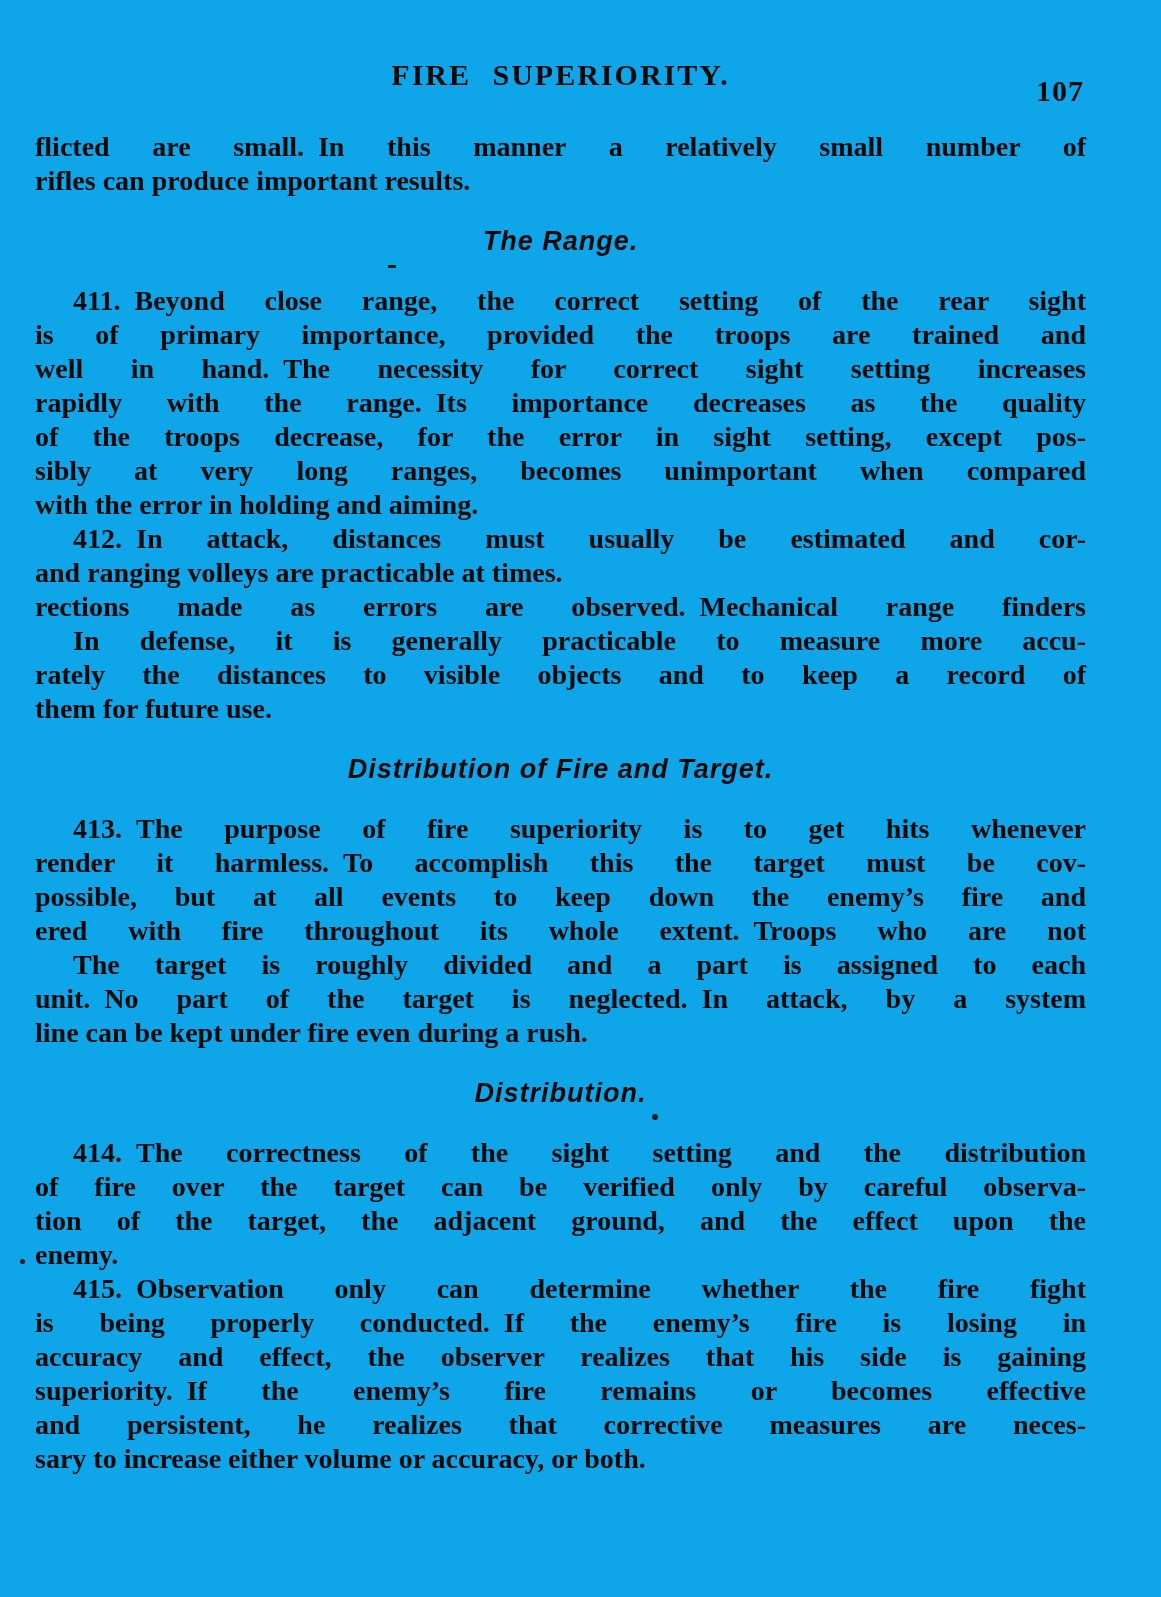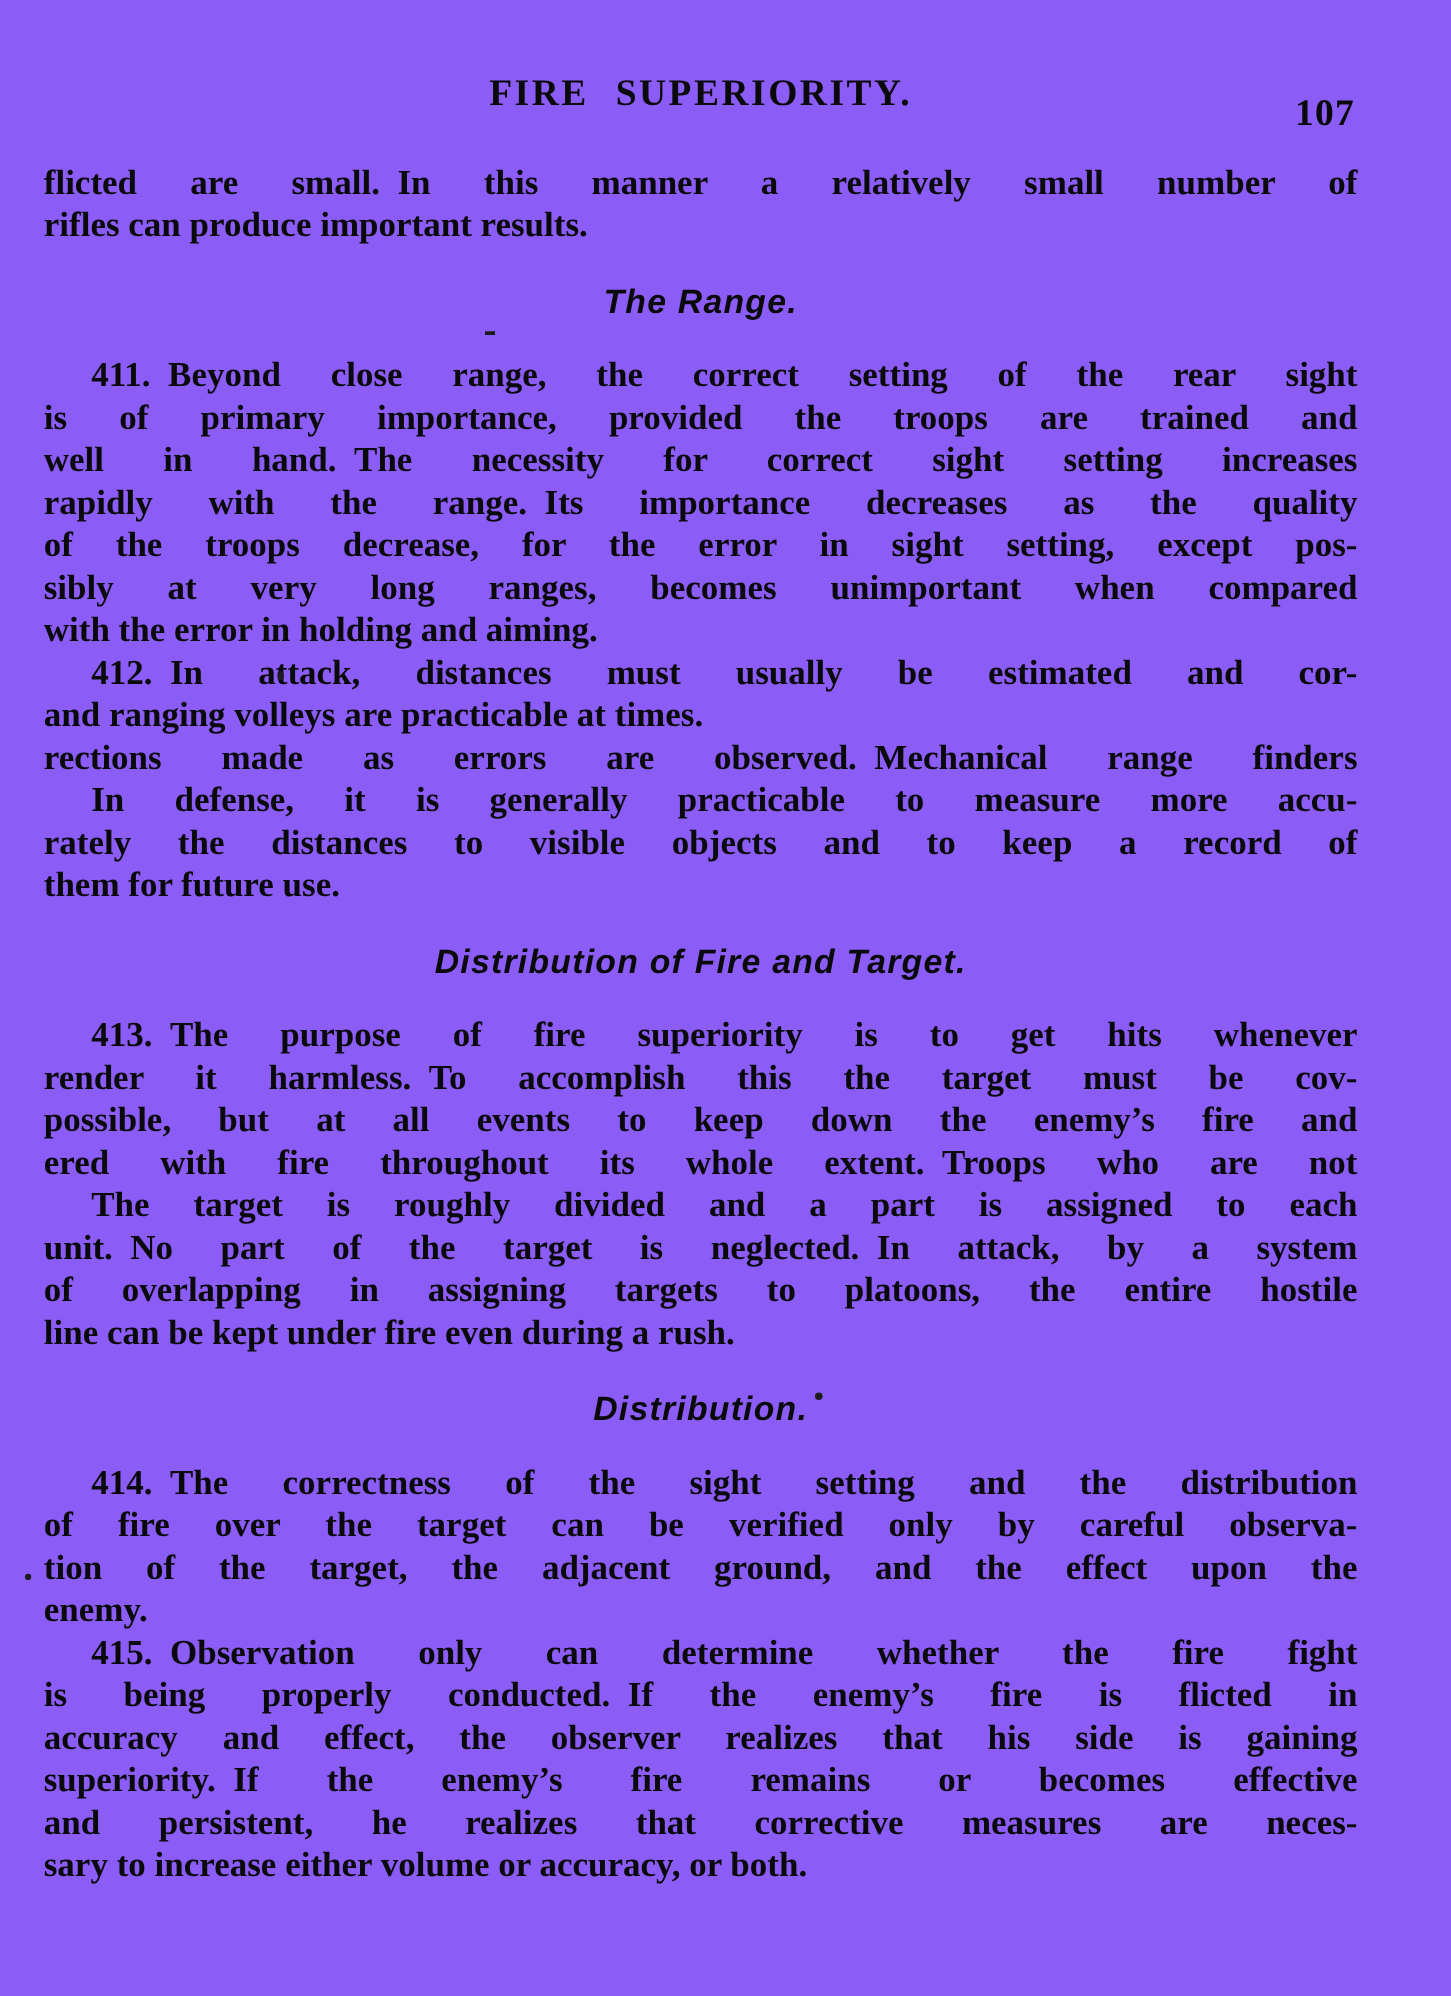--- a/index.html
+++ b/index.html
@@ -4,21 +4,21 @@
 <style>
   html, body {
     margin: 0;
     padding: 0;
     background: #ffffff;
   }
   .page {
     position: relative;
     width: 1161px;
     height: 1597px;
-    background: #8b5cf6;
+    background: #0ea5e9;
     overflow: hidden;
     color: #0a0a0a;
     font-family: "Liberation Serif", "DejaVu Serif", serif;
   }
   .content {
     position: absolute;
     left: 35px;
     top: 58px;
     width: 1051px;
   }
@@ -119,33 +119,32 @@
         <div class="section-heading">Distribution of Fire and Target.</div>
         <div class="para">
           <div class="line indent">413. The purpose of fire superiority is to get hits whenever</div>
           <div class="line">render it harmless. To accomplish this the target must be cov-</div>
           <div class="line">possible, but at all events to keep down the enemy’s fire and</div>
           <div class="line">ered with fire throughout its whole extent. Troops who are not</div>
         </div>
         <div class="para">
           <div class="line indent">The target is roughly divided and a part is assigned to each</div>
           <div class="line">unit. No part of the target is neglected. In attack, by a system</div>
-          <div class="line">of overlapping in assigning targets to platoons, the entire hostile</div>
           <div class="line last">line can be kept under fire even during a rush.</div>
         </div>
         <div class="section-heading">Distribution.</div>
         <div class="para">
           <div class="line indent">414. The correctness of the sight setting and the distribution</div>
           <div class="line">of fire over the target can be verified only by careful observa-</div>
           <div class="line">tion of the target, the adjacent ground, and the effect upon the</div>
           <div class="line last">enemy.</div>
         </div>
         <div class="para">
           <div class="line indent">415. Observation only can determine whether the fire fight</div>
-          <div class="line">is being properly conducted. If the enemy’s fire is flicted in</div>
+          <div class="line">is being properly conducted. If the enemy’s fire is losing in</div>
           <div class="line">accuracy and effect, the observer realizes that his side is gaining</div>
           <div class="line">superiority. If the enemy’s fire remains or becomes effective</div>
           <div class="line">and persistent, he realizes that corrective measures are neces-</div>
           <div class="line last">sary to increase either volume or accuracy, or both.</div>
         </div>
       </div>
   </div>
 
   <div class="artifact dash"></div>
   <div class="artifact speck"></div>

